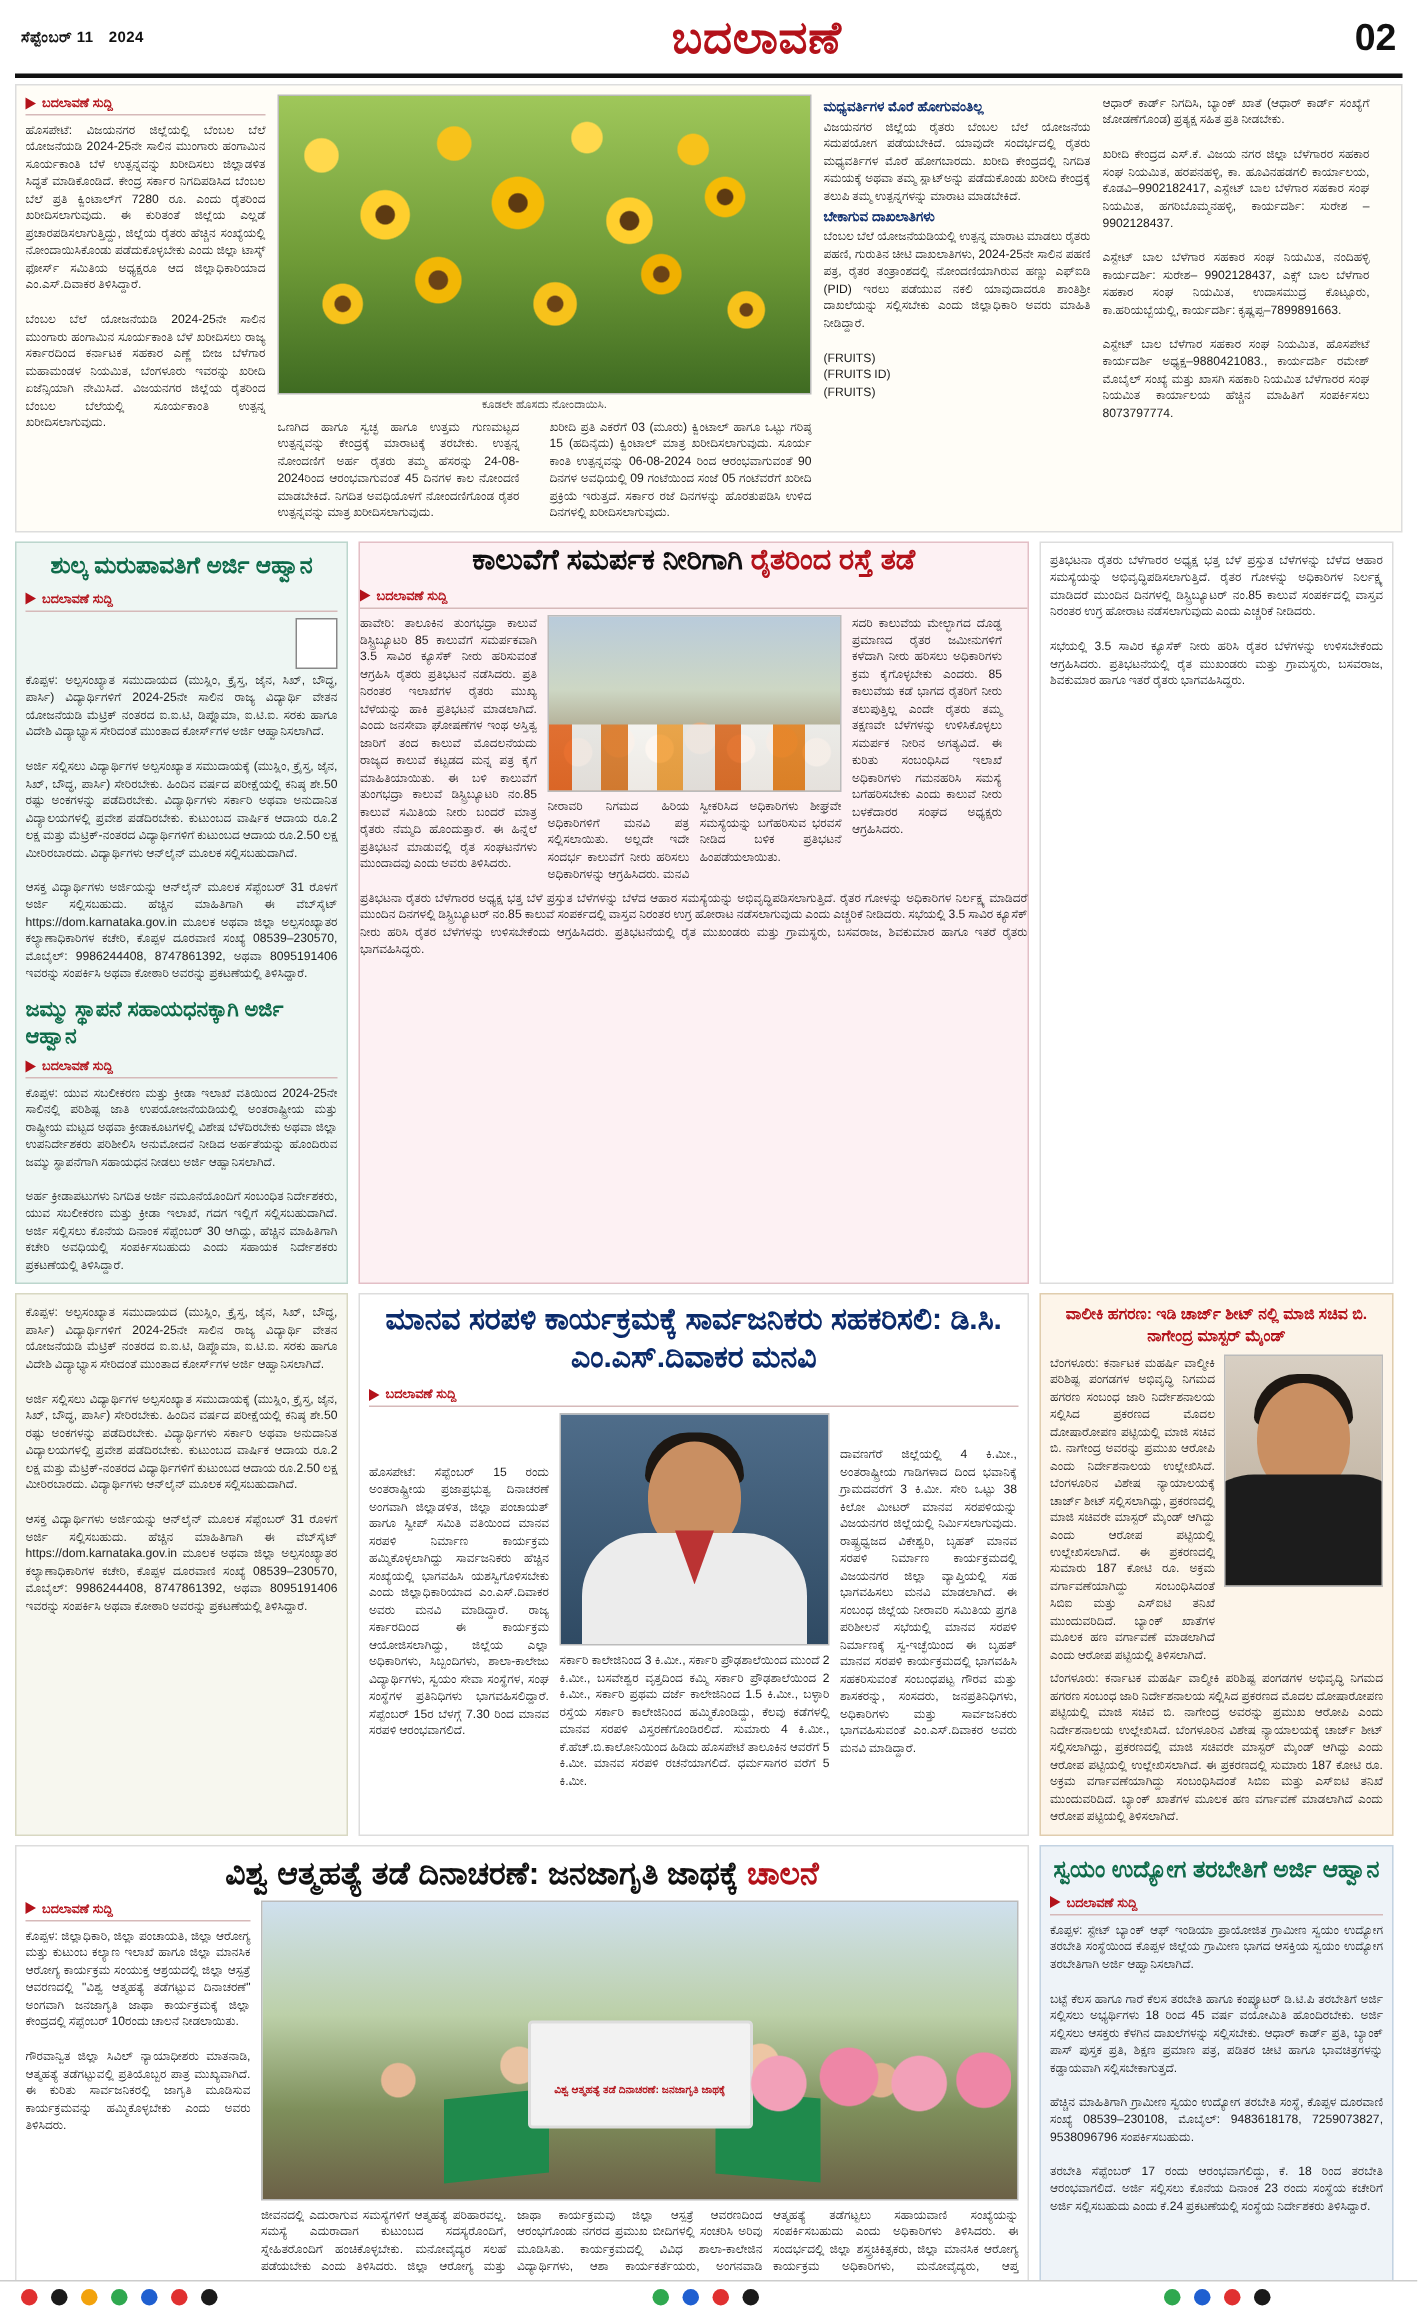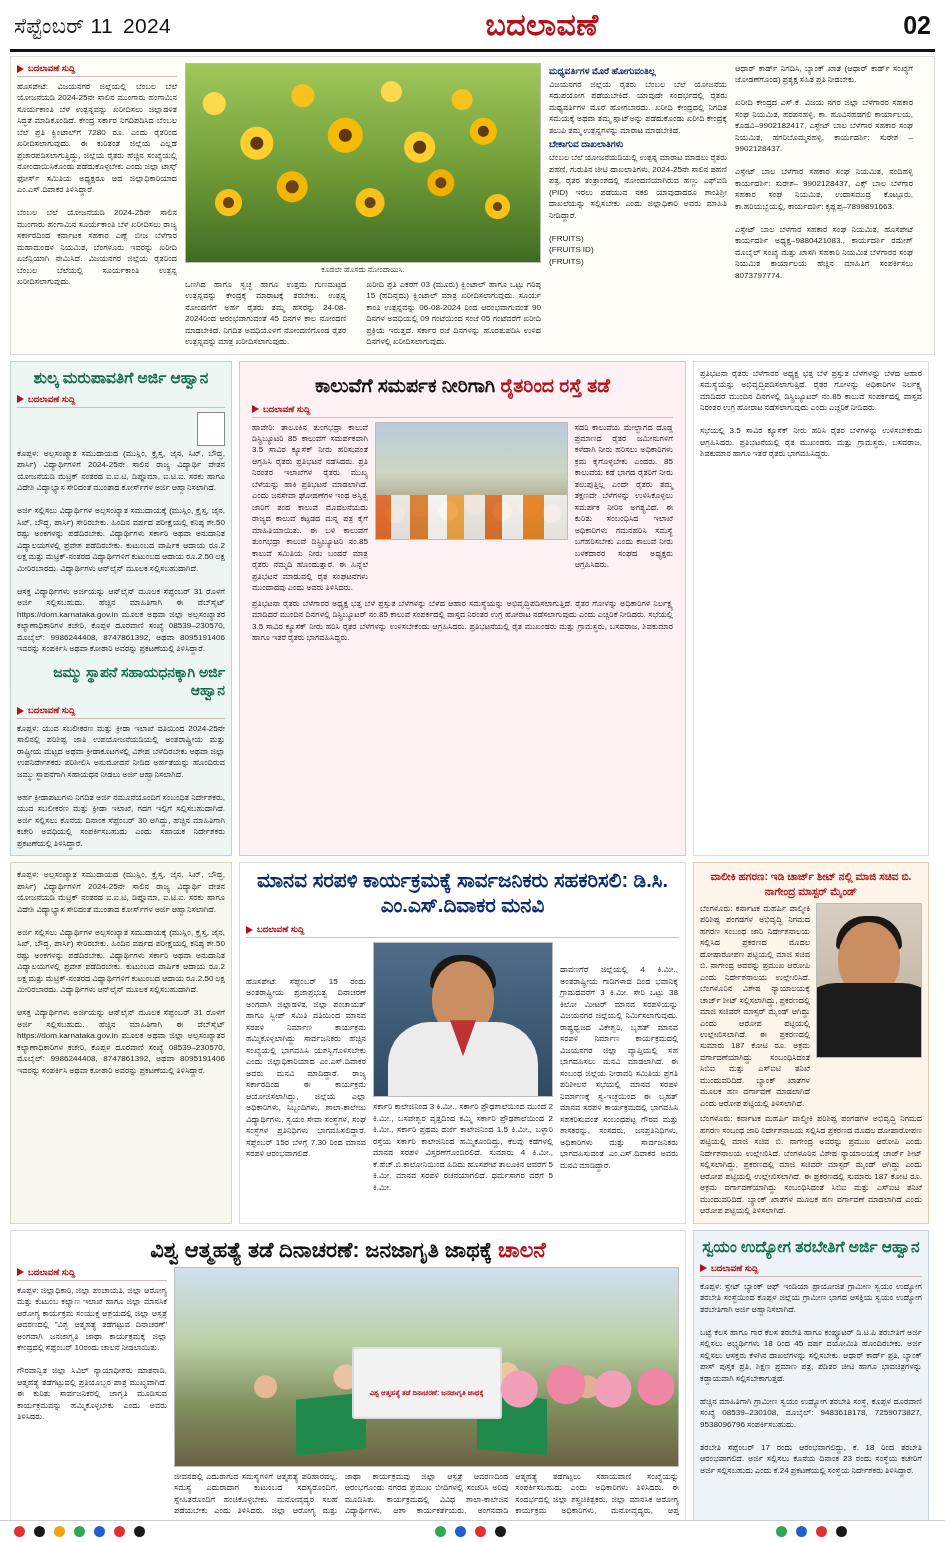--- a/index.html
+++ b/index.html
@@ -20,21 +20,21 @@
     position: relative;
   }
   
   .masthead {
     display: flex; align-items: center; justify-content: space-between;
     border-bottom: 3px solid #111;
     padding: 4px 4px 8px 4px;
     height: 46px;
   }
   .mast-date {
-    font-size: 21px; font-weight: normal; color: #111;
+    font-size: 10px; font-weight: bold; color: #111;
     letter-spacing: 0.3px;
   }
   .mast-date span { margin-right: 10px; }
   .mast-title {
     font-size: 30px; font-weight: bold; color: #b3121a;
     letter-spacing: 0.5px;
   }
   .mast-page {
     font-size: 25px; font-weight: bold; color: #111;
   }
@@ -126,33 +126,33 @@
       radial-gradient(circle at 72% 60%, #6b4316 0 5px, transparent 6px),
       radial-gradient(circle at 88% 72%, #6b4316 0 4px, transparent 5px),
       radial-gradient(circle at 20% 40%, #5d3a12 0 6px, transparent 7px),
       radial-gradient(circle at 45% 36%, #5d3a12 0 6px, transparent 7px),
       radial-gradient(circle at 66% 42%, #5d3a12 0 6px, transparent 7px),
       radial-gradient(circle at 84% 34%, #5d3a12 0 5px, transparent 6px);
   }
   
   .row2 { display: flex; gap: 7px; margin-top: 6px; }
   .box-a { width: 222px; background:#eef6f3; border:1px solid #bcd6cd; padding:6px; }
-  .box-b { width: 447px; background:#fdf1f3; border:1px solid #e3bfc6; padding:12px; }
+  .box-b { width: 447px; background:#fdf1f3; border:1px solid #e3bfc6; padding:0; }
   .box-c { width: 236px; background:#fff; border:1px solid #ddd; padding:6px; }
   .hd-green {
     text-align:center; font-size:15.5px; font-weight:bold; color:#0f6b4a;
     line-height:1.3; margin-bottom:6px;
   }
   .hd-red {
     text-align:center; font-size:19px; font-weight:bold; color:#111;
     line-height:1.25; margin-bottom:6px;
   }
   .hd-red em { font-style: normal; color:#b3121a; }
   .hd-blue2 {
-    text-align:right; font-size:14px; font-weight:bold; color:#0f6b4a;
+    text-align:left; font-size:14px; font-weight:bold; color:#0f6b4a;
     line-height:1.3; margin:8px 0 6px 0;
   }
   .crowd {
     height: 118px; width: 100%;
     background:
       radial-gradient(circle at 10% 78%, #e8b48a 0 9px, transparent 10px),
       radial-gradient(circle at 24% 72%, #d9a173 0 10px, transparent 11px),
       radial-gradient(circle at 38% 76%, #f0c49b 0 9px, transparent 10px),
       radial-gradient(circle at 52% 70%, #e2ae82 0 10px, transparent 11px),
       radial-gradient(circle at 66% 76%, #eebb93 0 9px, transparent 10px),
@@ -362,20 +362,21 @@
         <span>ಬದಲಾವಣೆ ಸುದ್ದಿ</span>
       </div>
       <div style="display:flex; gap:7px;">
         <div style="width:118px;" class="col-text">ಹಾವೇರಿ: ತಾಲೂಕಿನ ತುಂಗಭದ್ರಾ ಕಾಲುವೆ ಡಿಸ್ಟ್ರಿಬ್ಯೂಟರಿ 85 ಕಾಲುವೆಗೆ ಸಮರ್ಪಕವಾಗಿ 3.5 ಸಾವಿರ ಕ್ಯೂಸೆಕ್ ನೀರು ಹರಿಸುವಂತೆ ಆಗ್ರಹಿಸಿ ರೈತರು ಪ್ರತಿಭಟನೆ ನಡೆಸಿದರು.
 
 ಪ್ರತಿ ನಿರಂತರ ಇಲಾಖೆಗಳ ರೈತರು ಮುಖ್ಯ ಬೆಳೆಯನ್ನು ಹಾಕಿ ಪ್ರತಿಭಟನೆ ಮಾಡಲಾಗಿದೆ. ಎಂದು ಜನಸೇವಾ ಘೋಷಣೆಗಳ ಇಂಥ ಅಸ್ತಿತ್ವ ಜಾರಿಗೆ ತಂದ ಕಾಲುವೆ ಮೊದಲನೆಯದು ರಾಜ್ಯದ ಕಾಲುವೆ ಕಟ್ಟಡದ ಮನ್ನ ಪತ್ರ ಕೈಗೆ ಮಾಹಿತಿಯಾಯಿತು.
 
 ಈ ಬಳಿ ಕಾಲುವೆಗೆ ತುಂಗಭದ್ರಾ ಕಾಲುವೆ ಡಿಸ್ಟ್ರಿಬ್ಯೂಟರಿ ನಂ.85 ಕಾಲುವೆ ಸಮಿತಿಯ ನೀರು ಬಂದರೆ ಮಾತ್ರ ರೈತರು ನೆಮ್ಮದಿ ಹೊಂದುತ್ತಾರೆ. ಈ ಹಿನ್ನೆಲೆ ಪ್ರತಿಭಟನೆ ಮಾಡುವಲ್ಲಿ ರೈತ ಸಂಘಟನೆಗಳು ಮುಂದಾದವು ಎಂದು ಅವರು ತಿಳಿಸಿದರು.</div>
         <div style="width:196px;">
           <div class="photo crowd"></div>
+          <div class="col-text" style="margin-top:4px; column-count:2; column-gap:7px;">ನೀರಾವರಿ ನಿಗಮದ ಹಿರಿಯ ಅಧಿಕಾರಿಗಳಿಗೆ ಮನವಿ ಪತ್ರ ಸಲ್ಲಿಸಲಾಯಿತು. ಅಲ್ಲದೇ ಇದೇ ಸಂದರ್ಭ ಕಾಲುವೆಗೆ ನೀರು ಹರಿಸಲು ಅಧಿಕಾರಿಗಳನ್ನು ಆಗ್ರಹಿಸಿದರು. ಮನವಿ ಸ್ವೀಕರಿಸಿದ ಅಧಿಕಾರಿಗಳು ಶೀಘ್ರವೇ ಸಮಸ್ಯೆಯನ್ನು ಬಗೆಹರಿಸುವ ಭರವಸೆ ನೀಡಿದ ಬಳಿಕ ಪ್ರತಿಭಟನೆ ಹಿಂಪಡೆಯಲಾಯಿತು.</div>
         </div>
         <div style="width:100px;" class="col-text">ಸದರಿ ಕಾಲುವೆಯ ಮೇಲ್ಭಾಗದ ದೊಡ್ಡ ಪ್ರಮಾಣದ ರೈತರ ಜಮೀನುಗಳಿಗೆ ಕಳೆದಾಗಿ ನೀರು ಹರಿಸಲು ಅಧಿಕಾರಿಗಳು ಕ್ರಮ ಕೈಗೊಳ್ಳಬೇಕು ಎಂದರು.
 
 85 ಕಾಲುವೆಯ ಕಡೆ ಭಾಗದ ರೈತರಿಗೆ ನೀರು ತಲುಪುತ್ತಿಲ್ಲ ಎಂದೇ ರೈತರು ತಮ್ಮ ತಕ್ಷಣವೇ ಬೆಳೆಗಳನ್ನು ಉಳಿಸಿಕೊಳ್ಳಲು ಸಮರ್ಪಕ ನೀರಿನ ಅಗತ್ಯವಿದೆ. ಈ ಕುರಿತು ಸಂಬಂಧಿಸಿದ ಇಲಾಖೆ ಅಧಿಕಾರಿಗಳು ಗಮನಹರಿಸಿ ಸಮಸ್ಯೆ ಬಗೆಹರಿಸಬೇಕು ಎಂದು ಕಾಲುವೆ ನೀರು ಬಳಕೆದಾರರ ಸಂಘದ ಅಧ್ಯಕ್ಷರು ಆಗ್ರಹಿಸಿದರು.</div>
       </div>
       <div style="display:flex; gap:7px; margin-top:4px;">
         <div style="flex:1" class="col-text">ಪ್ರತಿಭಟನಾ ರೈತರು ಬೆಳೆಗಾರರ ಅಧ್ಯಕ್ಷ ಭತ್ತ ಬೆಳೆ ಪ್ರಸ್ತುತ ಬೆಳೆಗಳನ್ನು ಬೆಳೆದ ಆಹಾರ ಸಮಸ್ಯೆಯನ್ನು ಅಭಿವೃದ್ಧಿಪಡಿಸಲಾಗುತ್ತಿದೆ. ರೈತರ ಗೋಳನ್ನು ಅಧಿಕಾರಿಗಳ ನಿರ್ಲಕ್ಷ್ಯ ಮಾಡಿದರೆ ಮುಂದಿನ ದಿನಗಳಲ್ಲಿ ಡಿಸ್ಟ್ರಿಬ್ಯೂಟರ್ ನಂ.85 ಕಾಲುವೆ ಸಂಪರ್ಕದಲ್ಲಿ ವಾಸ್ತವ ನಿರಂತರ ಉಗ್ರ ಹೋರಾಟ ನಡೆಸಲಾಗುವುದು ಎಂದು ಎಚ್ಚರಿಕೆ ನೀಡಿದರು.
 
 ಸಭೆಯಲ್ಲಿ 3.5 ಸಾವಿರ ಕ್ಯೂಸೆಕ್ ನೀರು ಹರಿಸಿ ರೈತರ ಬೆಳೆಗಳನ್ನು ಉಳಿಸಬೇಕೆಂದು ಆಗ್ರಹಿಸಿದರು. ಪ್ರತಿಭಟನೆಯಲ್ಲಿ ರೈತ ಮುಖಂಡರು ಮತ್ತು ಗ್ರಾಮಸ್ಥರು, ಬಸವರಾಜ, ಶಿವಕುಮಾರ ಹಾಗೂ ಇತರೆ ರೈತರು ಭಾಗವಹಿಸಿದ್ದರು.</div>
       </div>

